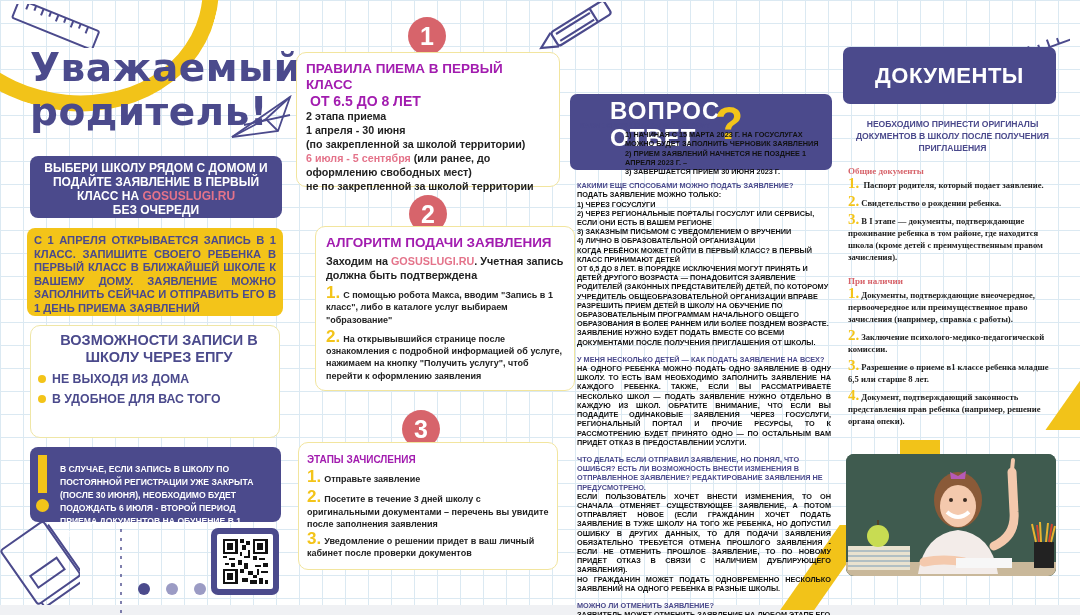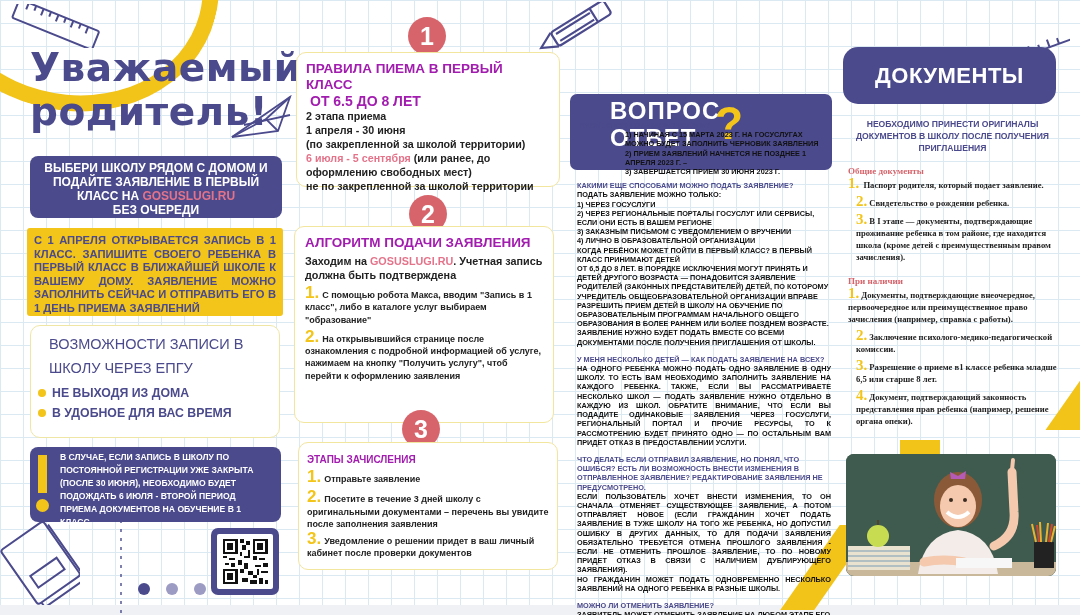--- a/index.html
+++ b/index.html
@@ -36,38 +36,38 @@
   }
   .box-blue {
     position: absolute; left: 30px; top: 156px; width: 252px; height: 62px;
     background: #4b4a8c; border-radius: 8px; color: #fff;
     font-weight: bold; font-size: 12px; line-height: 14px; text-align: center;
     padding: 5px 8px;
   }
   .pink { color: #e4738a; }
   .box-yellow {
     position: absolute; left: 27px; top: 228px; width: 256px; height: 88px;
-    background: #f3c419; border-radius: 3px; color: #4b4a8c;
+    background: #f3c419; border-radius: 8px; color: #4b4a8c;
     font-weight: bold; font-size: 11.2px; line-height: 13.5px; text-align: justify;
     padding: 6px 7px;
   }
   .box-epgu {
     position: absolute; left: 30px; top: 325px; width: 250px; height: 113px;
     background: #fff; border: 1px solid #efe6a6; border-radius: 10px;
     padding: 6px 10px 0 18px; color: #4b4a8c;
   }
-  .epgu-title { font-weight: normal; font-size: 14.5px; line-height: 24px; }
+  .epgu-title { font-weight: bold; font-size: 14.5px; line-height: 17px; text-align: center; }
   .epgu-item { font-weight: bold; font-size: 12.3px; margin-top: 6px; position: relative; padding-left: 3px; }
   .epgu-item::before {
     content: ""; position: absolute; left: -11px; top: 3px; width: 8px; height: 8px;
     border-radius: 50%; background: #f3c419;
   }
   .box-warn {
     position: absolute; left: 30px; top: 447px; width: 251px; height: 75px;
-    background: #4b4a8c; border-radius: 8px; color: #fff; padding: 4px 6px 0 30px;
+    background: #4b4a8c; border-radius: 8px; color: #fff; padding: 16px 6px 0 30px;
     font-weight: bold; font-size: 8.6px; line-height: 13px;
   }
   .warn-bar { position: absolute; left: 8px; top: 8px; width: 9px; height: 38px; background: #f3c419; }
   .warn-dot { position: absolute; left: 6px; top: 52px; width: 13px; height: 13px; background: #f3c419; border-radius: 50%; }
   .qr-frame {
     position: absolute; left: 211px; top: 528px; width: 68px; height: 67px;
     background: #4b4a8c; border-radius: 7px; padding: 6px;
   }
   .qr-inner { width: 100%; height: 100%; background: #fff; border-radius: 2px; padding: 5px; }
   .dots { position: absolute; left: 138px; top: 583px; display: flex; gap: 16px; }
@@ -80,50 +80,50 @@
     background: #d7646b; color: #fff; font-weight: bold; font-size: 25px;
     text-align: center; line-height: 38px;
   }
   .card {
     position: absolute; background: #fff; border: 1.5px solid #f2e59e; border-radius: 10px;
     color: #222;
   }
   .card-title { color: #a21caf; font-weight: bold; font-size: 13.5px; line-height: 16px; }
   .card1 { left: 296px; top: 52px; width: 264px; height: 135px; padding: 8px 8px 0 9px; }
   .c1-t { font-size: 10.7px; font-weight: bold; line-height: 14px; color: #222; }
-  .card2 { left: 294px; top: 226px; width: 260px; height: 197px; padding: 8px 8px 0 10px; }
+  .card2 { left: 315px; top: 226px; width: 260px; height: 165px; padding: 8px 8px 0 10px; }
   .card3 { left: 298px; top: 442px; width: 260px; height: 128px; padding: 6px 8px 0 8px; }
   .step { font-size: 9px; font-weight: bold; line-height: 12.3px; color: #222; margin-top: 5px; }
   .step-num { color: #f3c419; font-size: 17px; font-weight: bold; margin-right: 3px; }
 
   
   .qa-header {
     position: absolute; left: 570px; top: 47px; width: 262px; height: 76px;
     background: #4b4a8c; border-radius: 7px; color: #fff; padding: 3px 0 0 40px;
     font-weight: bold; font-size: 24px; line-height: 27px; letter-spacing: 1px; margin-top: 47px;
   }
   .qa-q { position: absolute; right: 88px; top: 4px; color: #f3c419; font-size: 46px; font-weight: bold; line-height: 50px; }
   .qa-body { position: absolute; left: 577px; top: 116px; width: 254px; font-weight: bold; color: #111; font-size: 7.3px; line-height: 9.2px; }
   .qa-question { color: #4b4a8c; margin-top: 5px; }
   .qa-just { text-align: justify; }
   .qa-gap { margin-top: 8px; }
 
   
   .doc-header {
     position: absolute; left: 843px; top: 47px; width: 213px; height: 57px;
-    background: #4b4a8c; border-radius: 15px; color: #fff; text-align: center;
+    background: #4b4a8c; border-radius: 7px; color: #fff; text-align: center;
     font-weight: bold; font-size: 22px; line-height: 57px; letter-spacing: 0.5px;
   }
   .doc-intro {
     position: absolute; left: 850px; top: 118px; width: 205px; text-align: center;
     font-weight: bold; color: #4b4a8c; font-size: 8.6px; line-height: 12px;
   }
   .doc-body { position: absolute; left: 848px; top: 165px; width: 212px; color: #222; font-weight: bold; font-size: 8.6px; line-height: 12px; font-family: Liberation Serif, serif; }
   .doc-section { color: #d7646b; font-weight: bold; font-size: 9px; }
-  .doc-item { margin-top: 4px; margin-left: 8px; }
+  .doc-item { margin-top: 4px; }
   .doc-num { color: #f3c419; font-size: 15px; margin-right: 2px; }
   .photo {
     position: absolute; left: 846px; top: 454px; width: 210px; height: 122px;
     border-radius: 8px; overflow: hidden; background: #3d5a4e;
   }
 </style>
 </head>
 <body>
 
 <div class="bottom-strip"></div>
@@ -177,21 +177,21 @@
 <div class="box-blue">
   <span>ВЫБЕРИ ШКОЛУ РЯДОМ С ДОМОМ И ПОДАЙТЕ ЗАЯВЛЕНИЕ В ПЕРВЫЙ КЛАСС НА </span><span class="pink">GOSUSLUGI.RU</span><br>
   <span>БЕЗ ОЧЕРЕДИ</span>
 </div>
 
 <div class="box-yellow">С 1 АПРЕЛЯ ОТКРЫВАЕТСЯ ЗАПИСЬ В 1 КЛАСС. ЗАПИШИТЕ СВОЕГО РЕБЕНКА В ПЕРВЫЙ КЛАСС В БЛИЖАЙШЕЙ ШКОЛЕ К ВАШЕМУ ДОМУ. ЗАЯВЛЕНИЕ МОЖНО ЗАПОЛНИТЬ СЕЙЧАС И ОТПРАВИТЬ ЕГО В 1 ДЕНЬ ПРИЕМА ЗАЯВЛЕНИЙ</div>
 
 <div class="box-epgu">
   <div class="epgu-title">ВОЗМОЖНОСТИ ЗАПИСИ В ШКОЛУ ЧЕРЕЗ ЕПГУ</div>
   <div class="epgu-item">НЕ ВЫХОДЯ ИЗ ДОМА</div>
-  <div class="epgu-item">В УДОБНОЕ ДЛЯ ВАС ВРЕМЯ</div>
+  <div class="epgu-item">В УДОБНОЕ ДЛЯ ВАС ТОГО</div>
 </div>
 
 <div class="box-warn">
   <div class="warn-bar"></div>
   <div class="warn-dot"></div>
   <div>В СЛУЧАЕ, ЕСЛИ ЗАПИСЬ В ШКОЛУ ПО ПОСТОЯННОЙ РЕГИСТРАЦИИ УЖЕ ЗАКРЫТА (ПОСЛЕ 30 ИЮНЯ), НЕОБХОДИМО БУДЕТ ПОДОЖДАТЬ 6 ИЮЛЯ - ВТОРОЙ ПЕРИОД ПРИЕМА ДОКУМЕНТОВ НА ОБУЧЕНИЕ В 1 КЛАСС.</div>
 </div>
 
 <div class="qr-frame">
   <div class="qr-inner">

